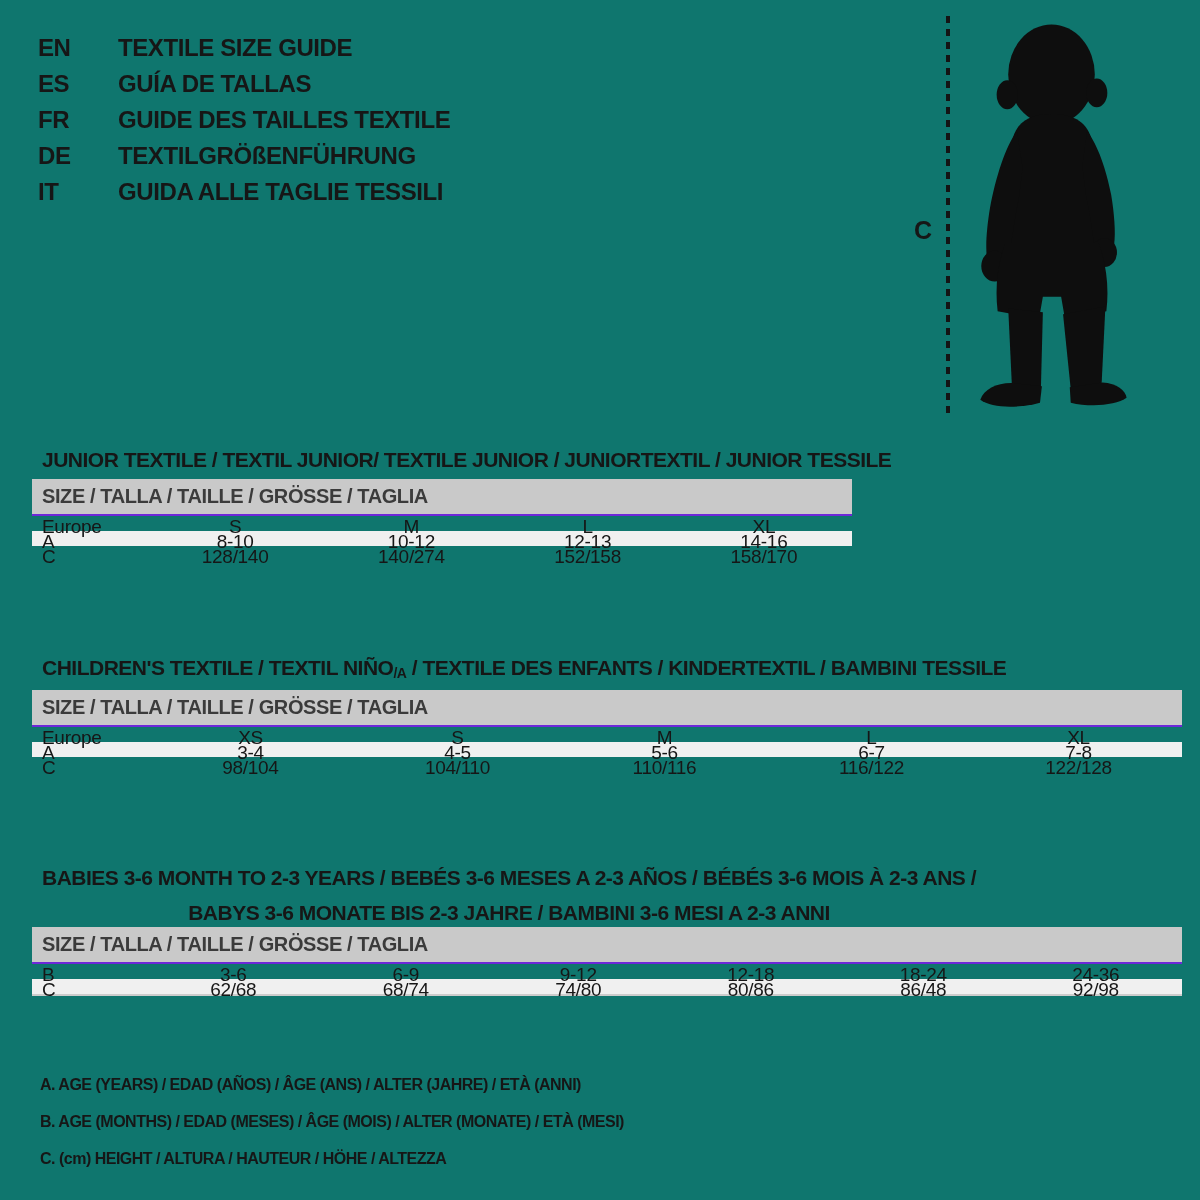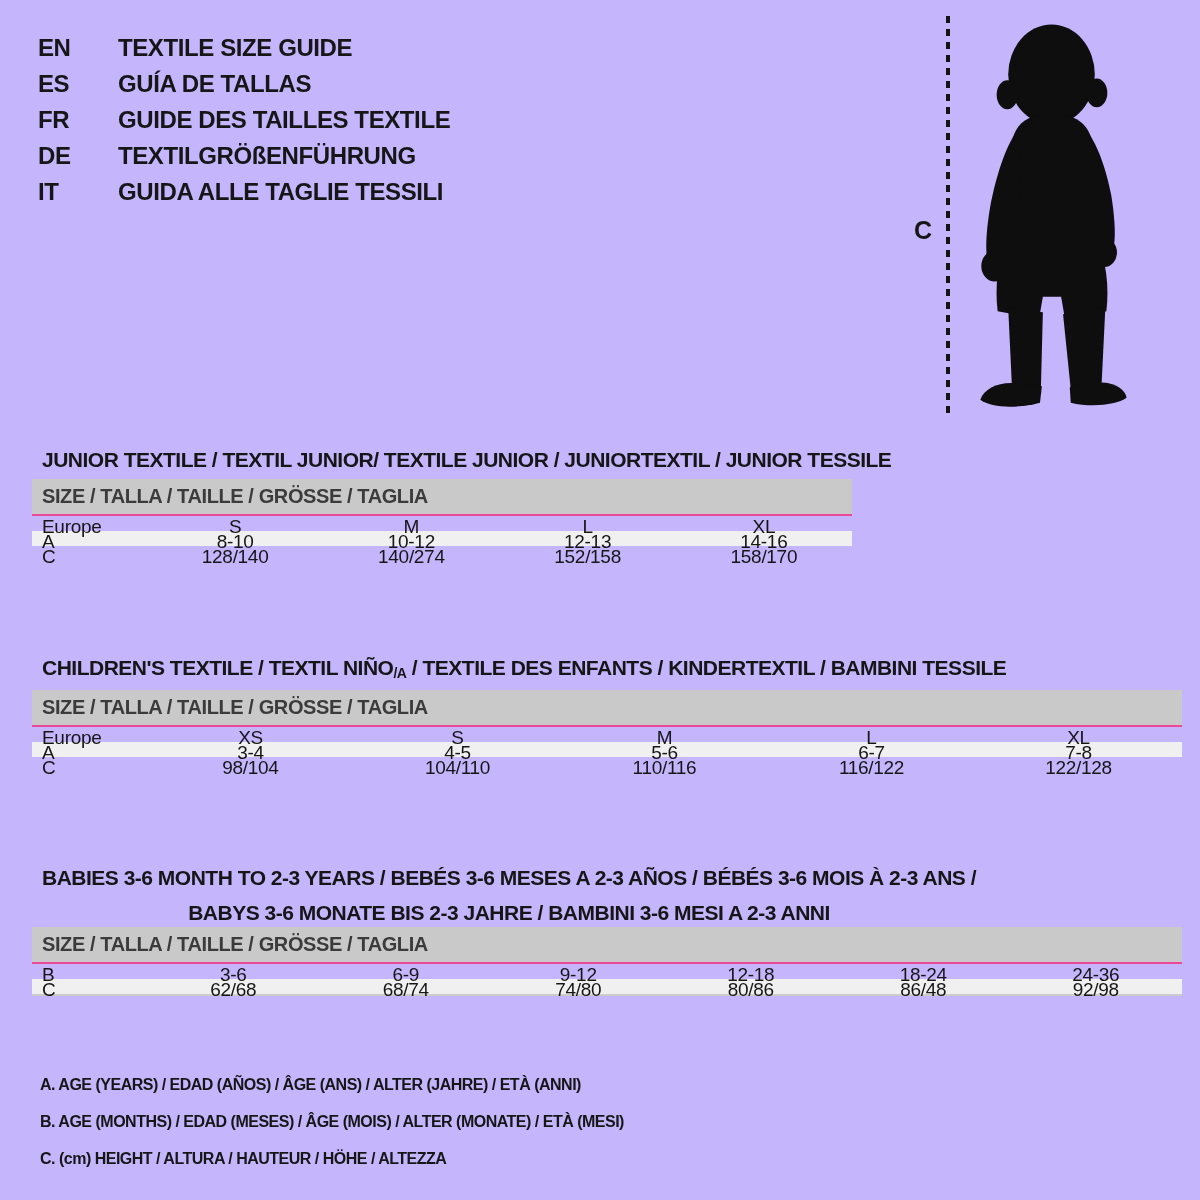--- a/index.html
+++ b/index.html
@@ -1,17 +1,17 @@
 <!DOCTYPE html>
 <html><head>
 <meta charset="utf-8">
 <style>
   html,body{margin:0;padding:0;background:#ffffff;}
   .canvas{
-    position:relative;width:1200px;height:1200px;background:#c4b5fd;
+    position:relative;width:1200px;height:1200px;background:#0f766e;
     font-family:"Liberation Sans",sans-serif;color:#161616;overflow:hidden;
   }
   
   .languages{position:absolute;left:38px;top:30px;font-weight:bold;font-size:24px;
     line-height:36px;letter-spacing:-0.4px;}
   .lang-row{display:flex;}
   .lang-code{width:80px;flex:0 0 80px;}
   
   .measure-label{position:absolute;left:914px;top:216px;font-weight:bold;font-size:25px;}
   .dash-line{position:absolute;left:946px;top:16px;width:4px;height:400px;
@@ -24,21 +24,21 @@
   .heading-children{top:639px;}
   .heading-babies{top:843px;line-height:35px;text-align:center;}
   .sub-script{font-size:14px;position:relative;top:3px;}
   
   .size-table{position:absolute;left:32px;}
   .junior-table{top:479px;width:820px;}
   .children-table{top:690px;width:1150px;}
   .babies-table{top:927px;width:1150px;border-bottom:2px solid #cccccc;}
   .thead{height:37px;background:#c9c9c9;color:#3b3b3b;font-size:20px;font-weight:bold;
     display:flex;align-items:center;padding-left:10px;box-sizing:border-box;
-    letter-spacing:-0.4px;border-bottom:2px solid #ec4899;}
+    letter-spacing:-0.4px;border-bottom:2px solid #6d28d9;}
   .trow{display:grid;height:15px;align-items:center;font-size:19px;letter-spacing:-0.3px;}
   .junior-table .trow{grid-template-columns:115px repeat(4,1fr);}
   .children-table .trow{grid-template-columns:115px repeat(5,1fr);}
   .babies-table .trow{grid-template-columns:115px repeat(6,1fr);}
   .trow.shaded{background:#f0f0f0;}
   .cell{text-align:center;}
   .cell.label{text-align:left;padding-left:10px;}
   
   .legend{position:absolute;left:40px;top:1066px;font-size:16px;font-weight:bold;
     line-height:37px;letter-spacing:-0.5px;}

